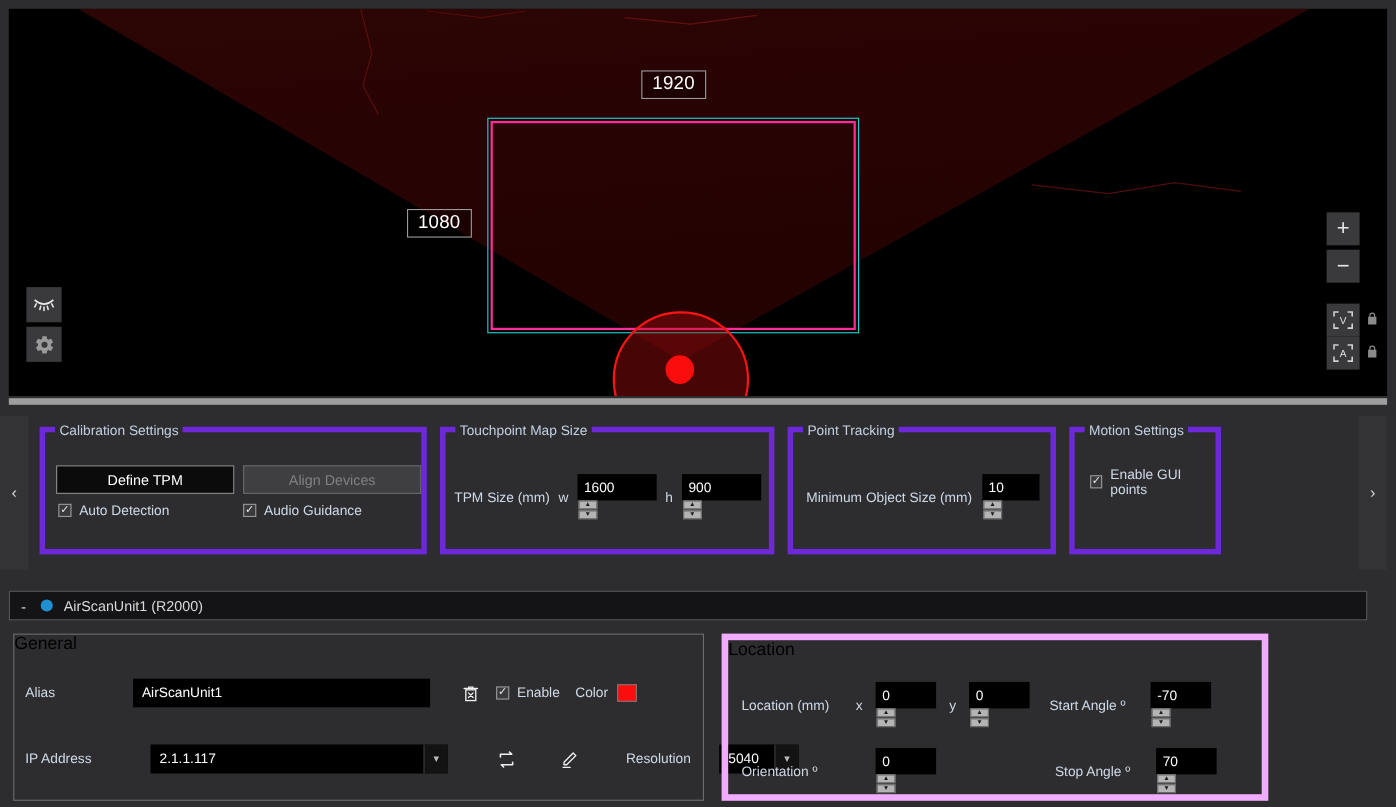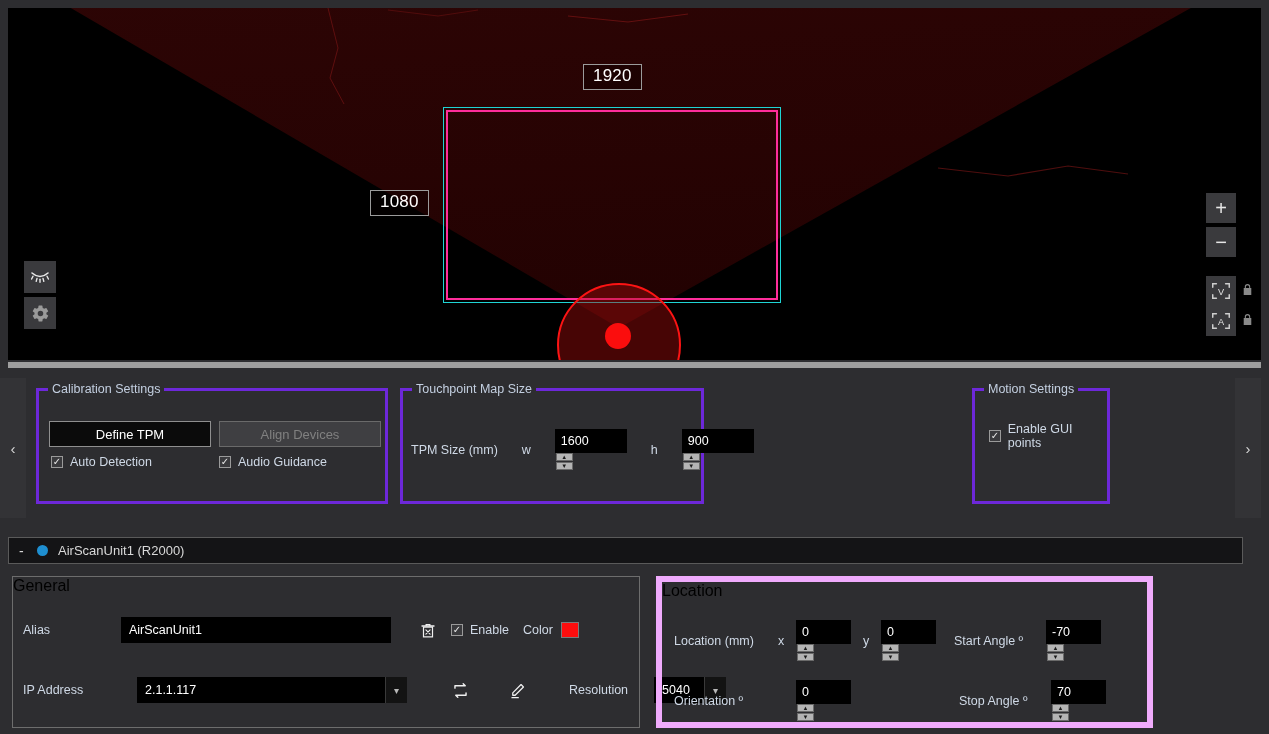--- a/index.html
+++ b/index.html
@@ -125,21 +125,21 @@
     display: flex; align-items: center; justify-content: center;
     font-size: 15px;
     cursor: pointer;
     user-select: none;
   }
   #nav-prev { left: 0px; }
   #nav-next { left: 1235px; }
 
   .group {
     position: absolute;
-    border: 3px solid #6d28d9;
+    border: 5px solid #6d28d9;
     top: 16px;
     text-decoration: underline;
   }
   .group > .legend {
     position: absolute;
     top: -9px; left: 9px;
     background: #2d2d30;
     color: #c3cfe0;
     font-size: 12.5px;
     padding: 0 4px;
@@ -208,21 +208,21 @@
     flex: 1;
     background: #b4b4b4;
     border: 1px solid #6a6a6a;
     display: flex; align-items: center; justify-content: center;
     font-size: 6px; color: #1b1b1b;
     cursor: pointer;
     line-height: 1;
   }
   .spin div:first-child { margin-bottom: 1px; }
 
-  #row-tpm-size { left: 8px; top: 38px; gap: 24px; }
+  #row-tpm-size { left: 8px; top: 38px; gap: 8px; }
   #row-min-obj  { left: 12px; top: 38px; gap: 9px; }
 
   
   #device-header {
     position: absolute; left: 8px; top: 537px;
     width: 1235px; height: 27px;
     background: #141416;
     border: 1px solid #5a5a5a;
     display: flex; align-items: center;
     padding: 0 10px;
@@ -402,20 +402,33 @@
         <div class="numfield">
           <input type="text" style="width: 72px;" value="900">
           <div class="spin">
             <div>▲</div>
             <div>▼</div>
           </div>
         </div>
       </div>
     </div>
 
+    <div class="group" id="grp-tracking">
+      <span class="legend">Point Tracking</span>
+      <div class="fieldrow" id="row-min-obj">
+        <span class="flabel">Minimum Object Size (mm)</span>
+        <div class="numfield">
+          <input type="text" style="width: 52px;" value="10">
+          <div class="spin">
+            <div>▲</div>
+            <div>▼</div>
+          </div>
+        </div>
+      </div>
+    </div>
 
     <div class="group" id="grp-motion">
       <span class="legend">Motion Settings</span>
       <div class="chk" id="chk-gui-points">
         <span class="box">✓</span>
         <span>Enable GUI points</span>
       </div>
     </div>
   </div>
 

